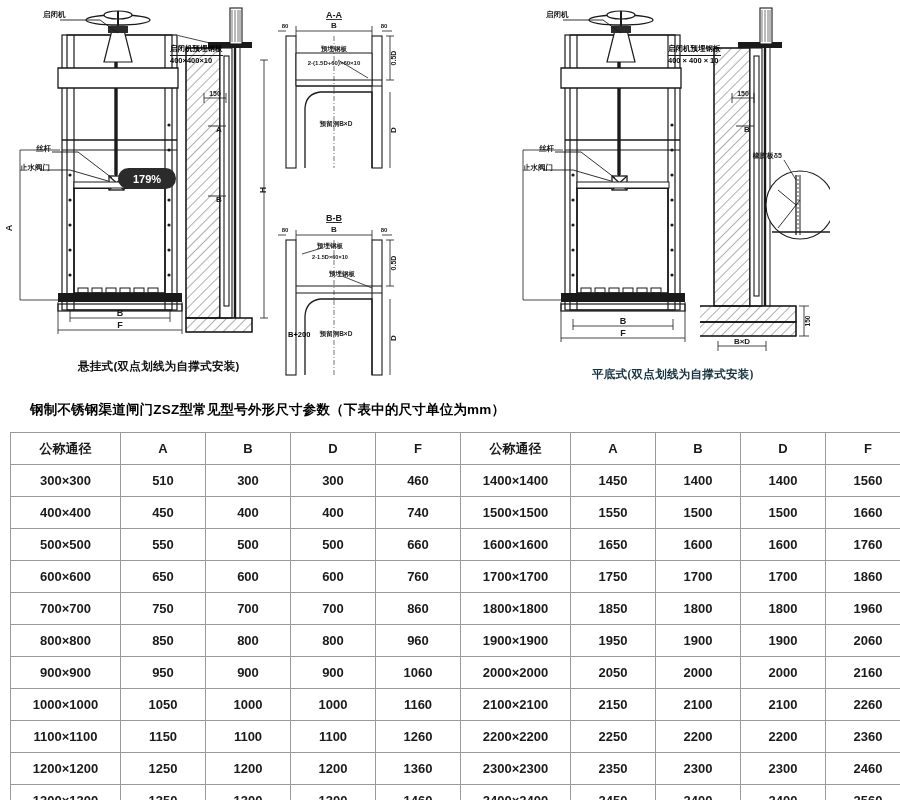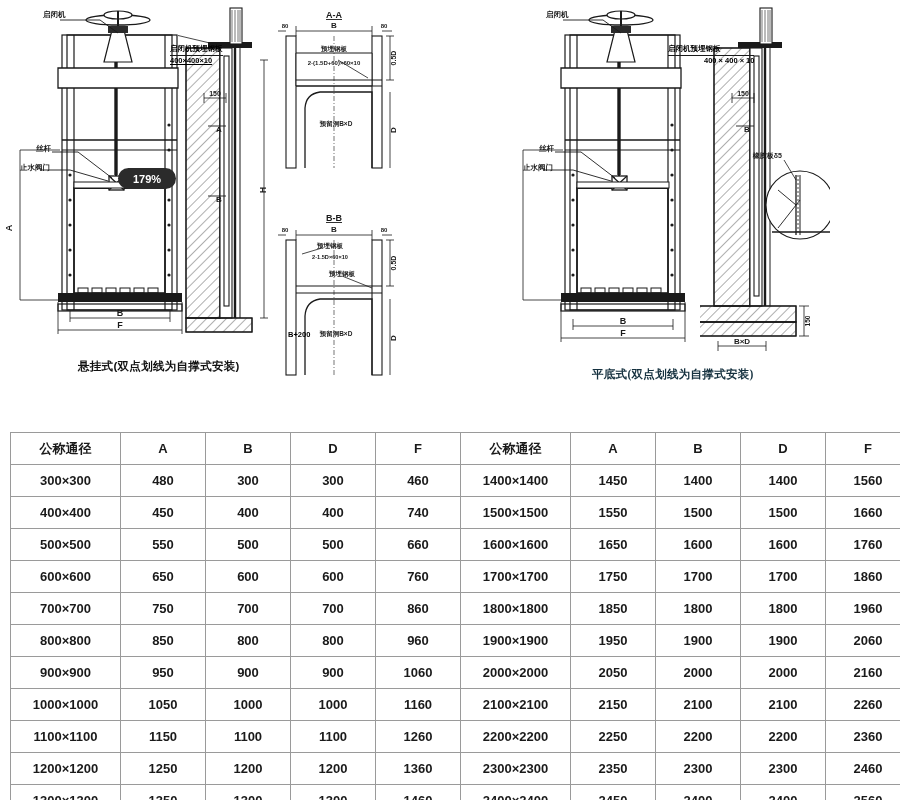--- a/index.html
+++ b/index.html
@@ -181,21 +181,21 @@
       </g>
       <text x="37" y="96" font-size="7" font-weight="bold" fill="#1a1a1a" text-anchor="middle">150</text>
       <text x="38" y="132" font-size="8" font-weight="bold" fill="#1a1a1a">A</text>
       <text x="38" y="202" font-size="8" font-weight="bold" fill="#1a1a1a">B</text>
       <text x="88" y="190" font-size="8.5" font-weight="bold" fill="#1a1a1a" transform="rotate(-90 88 190)" text-anchor="middle">H</text>
     </svg>
     </div>
 
     <div style="position:absolute;left:170px;top:44px;">
       <div style="font-size:7.5px;font-weight:bold;border-bottom:1px solid #1a1a1a;padding-bottom:1px;white-space:nowrap;">启闭机预埋钢板</div>
-      <div style="font-size:7.5px;font-weight:bold;white-space:nowrap;text-decoration:underline;">400×400×10</div>
+      <div style="font-size:7.5px;font-weight:bold;white-space:nowrap;">400×400×10</div>
     </div>
 
     <div class="dwg" style="left:272px;top:8px;text-align:right;">
     <svg width="128" height="165" viewBox="0 0 128 165">
       <g stroke="#1a1a1a" stroke-width="1.1" fill="none">
 
         <rect x="14" y="28" width="10" height="132"></rect>
         <rect x="100" y="28" width="10" height="132"></rect>
 
         <line x1="24" y1="23" x2="100" y2="23" stroke-width="0.8"></line>
@@ -405,27 +405,28 @@
       <text x="44" y="132" font-size="8" font-weight="bold" fill="#1a1a1a">B</text>
       <text x="-14" y="190" font-size="8.5" font-weight="bold" fill="#1a1a1a" transform="rotate(-90 -14 190)" text-anchor="middle">H</text>
       <text x="42" y="344" font-size="8" font-weight="bold" fill="#1a1a1a" text-anchor="middle">B×D</text>
       <text x="110" y="321" font-size="6.5" font-weight="bold" fill="#1a1a1a" transform="rotate(-90 110 321)" text-anchor="middle">150</text>
       <text x="82" y="158" font-size="7" font-weight="bold" fill="#1a1a1a" text-anchor="end">橡胶板δ5</text>
     </svg>
     </div>
 
     <div style="position:absolute;left:668px;top:44px;">
       <div style="font-size:7.5px;font-weight:bold;border-bottom:1px solid #1a1a1a;padding-bottom:1px;white-space:nowrap;">启闭机预埋钢板</div>
-      <div style="font-size:7.5px;font-weight:bold;white-space:nowrap;margin-left:36px;">400 × 400 × 10</div>
+      <div style="font-size:7.5px;font-weight:bold;white-space:nowrap;">400 × 400 × 10</div>
     </div>
 
     <div class="cap cap-l">悬挂式(双点划线为自撑式安装)</div>
     <div class="cap cap-r">平底式(双点划线为自撑式安装)</div>
   </div>
 
+  <div class="tbl-title">钢制不锈钢渠道闸门ZSZ型常见型号外形尺寸参数（下表中的尺寸单位为mm）</div>
 
   <div class="tbl-wrap">
     <table>
       <colgroup>
         <col class="c-nom">
           <col class="c-val">
           <col class="c-val">
           <col class="c-val">
           <col class="c-val">
         <col class="c-nom">
@@ -444,21 +445,21 @@
             <th>公称通径</th>
             <th>A</th>
             <th>B</th>
             <th>D</th>
             <th>F</th>
           </tr>
         </thead>
       <tbody id="tbody">
           <tr>
             <td>300×300</td>
-            <td>480</td>
+            <td>510</td>
             <td>300</td>
             <td>300</td>
             <td>460</td>
             <td>1400×1400</td>
             <td>1450</td>
             <td>1400</td>
             <td>1400</td>
             <td>1560</td>
           </tr>
           <tr>

